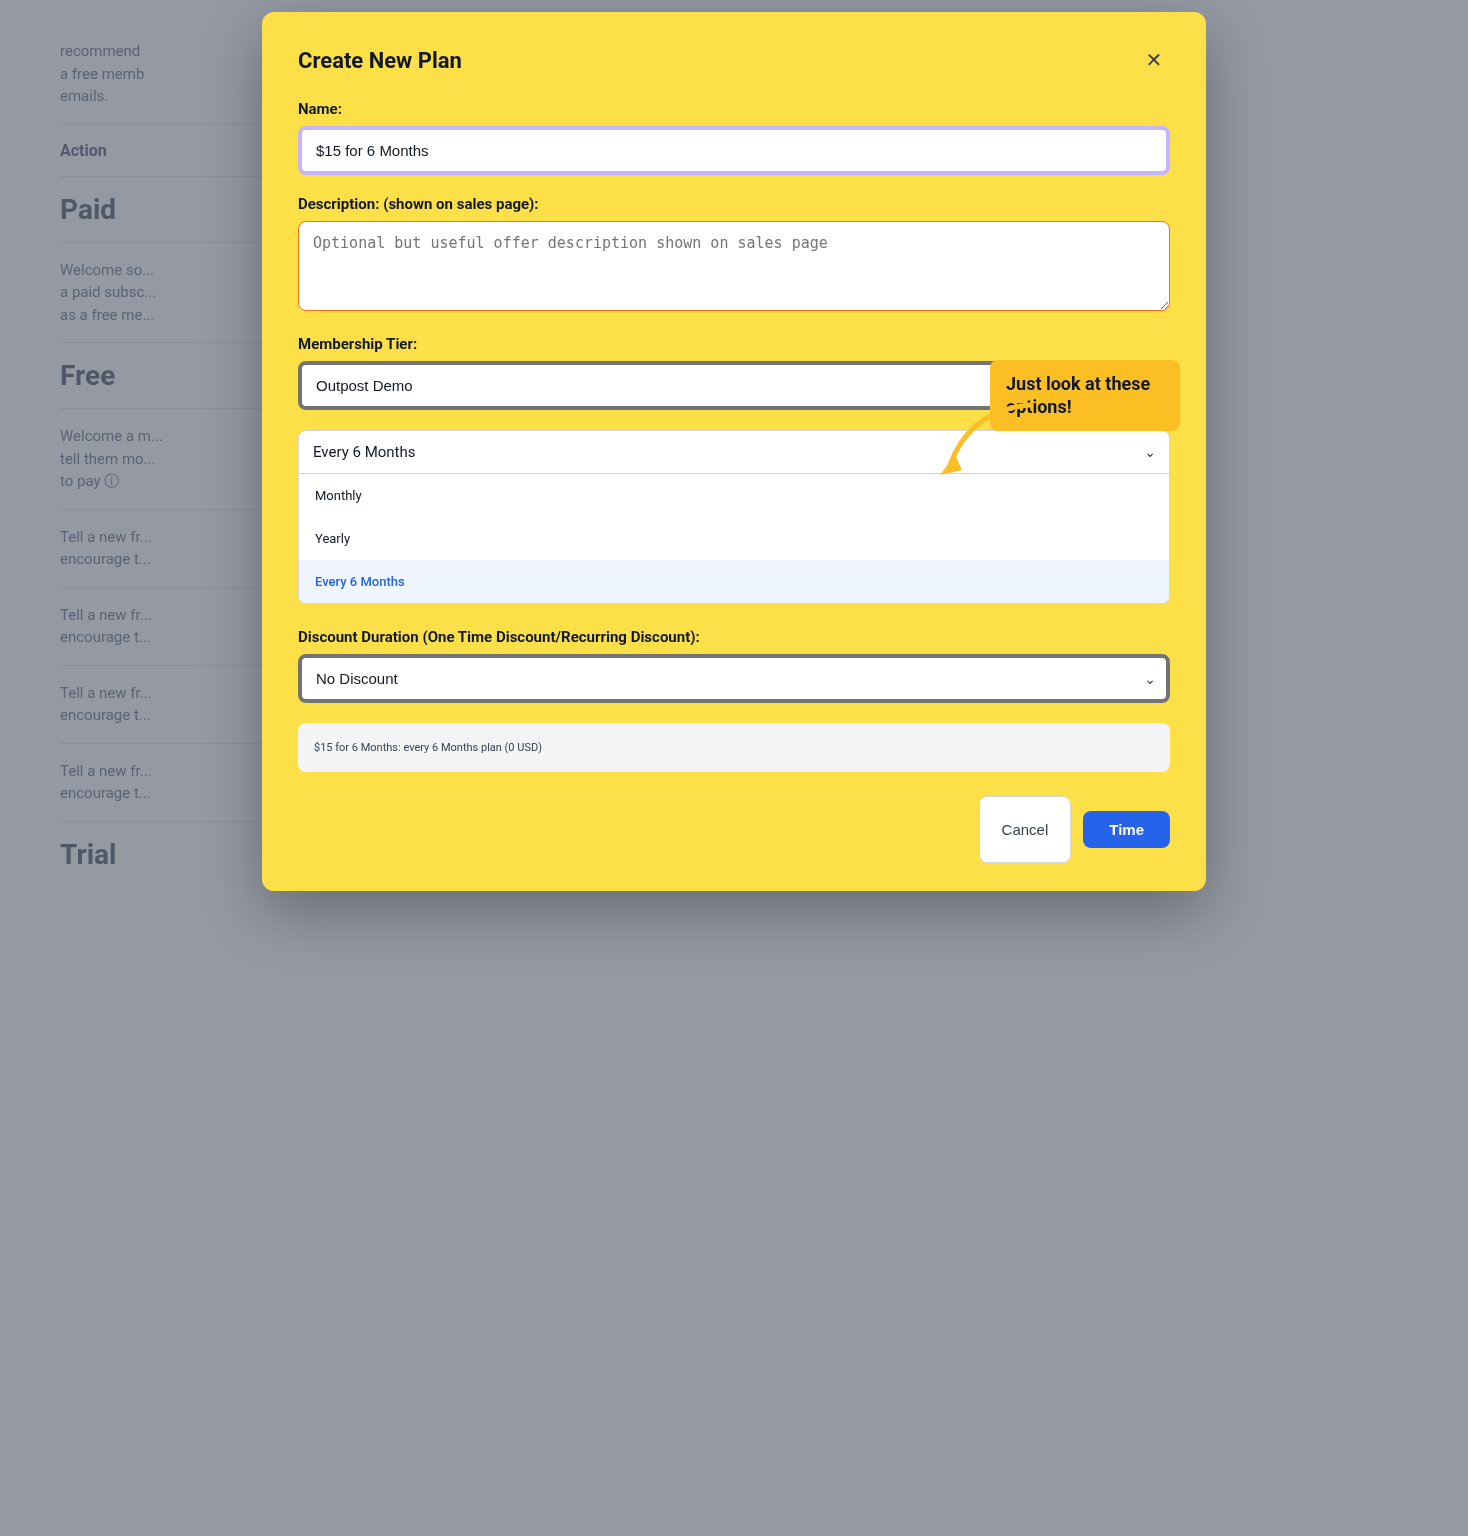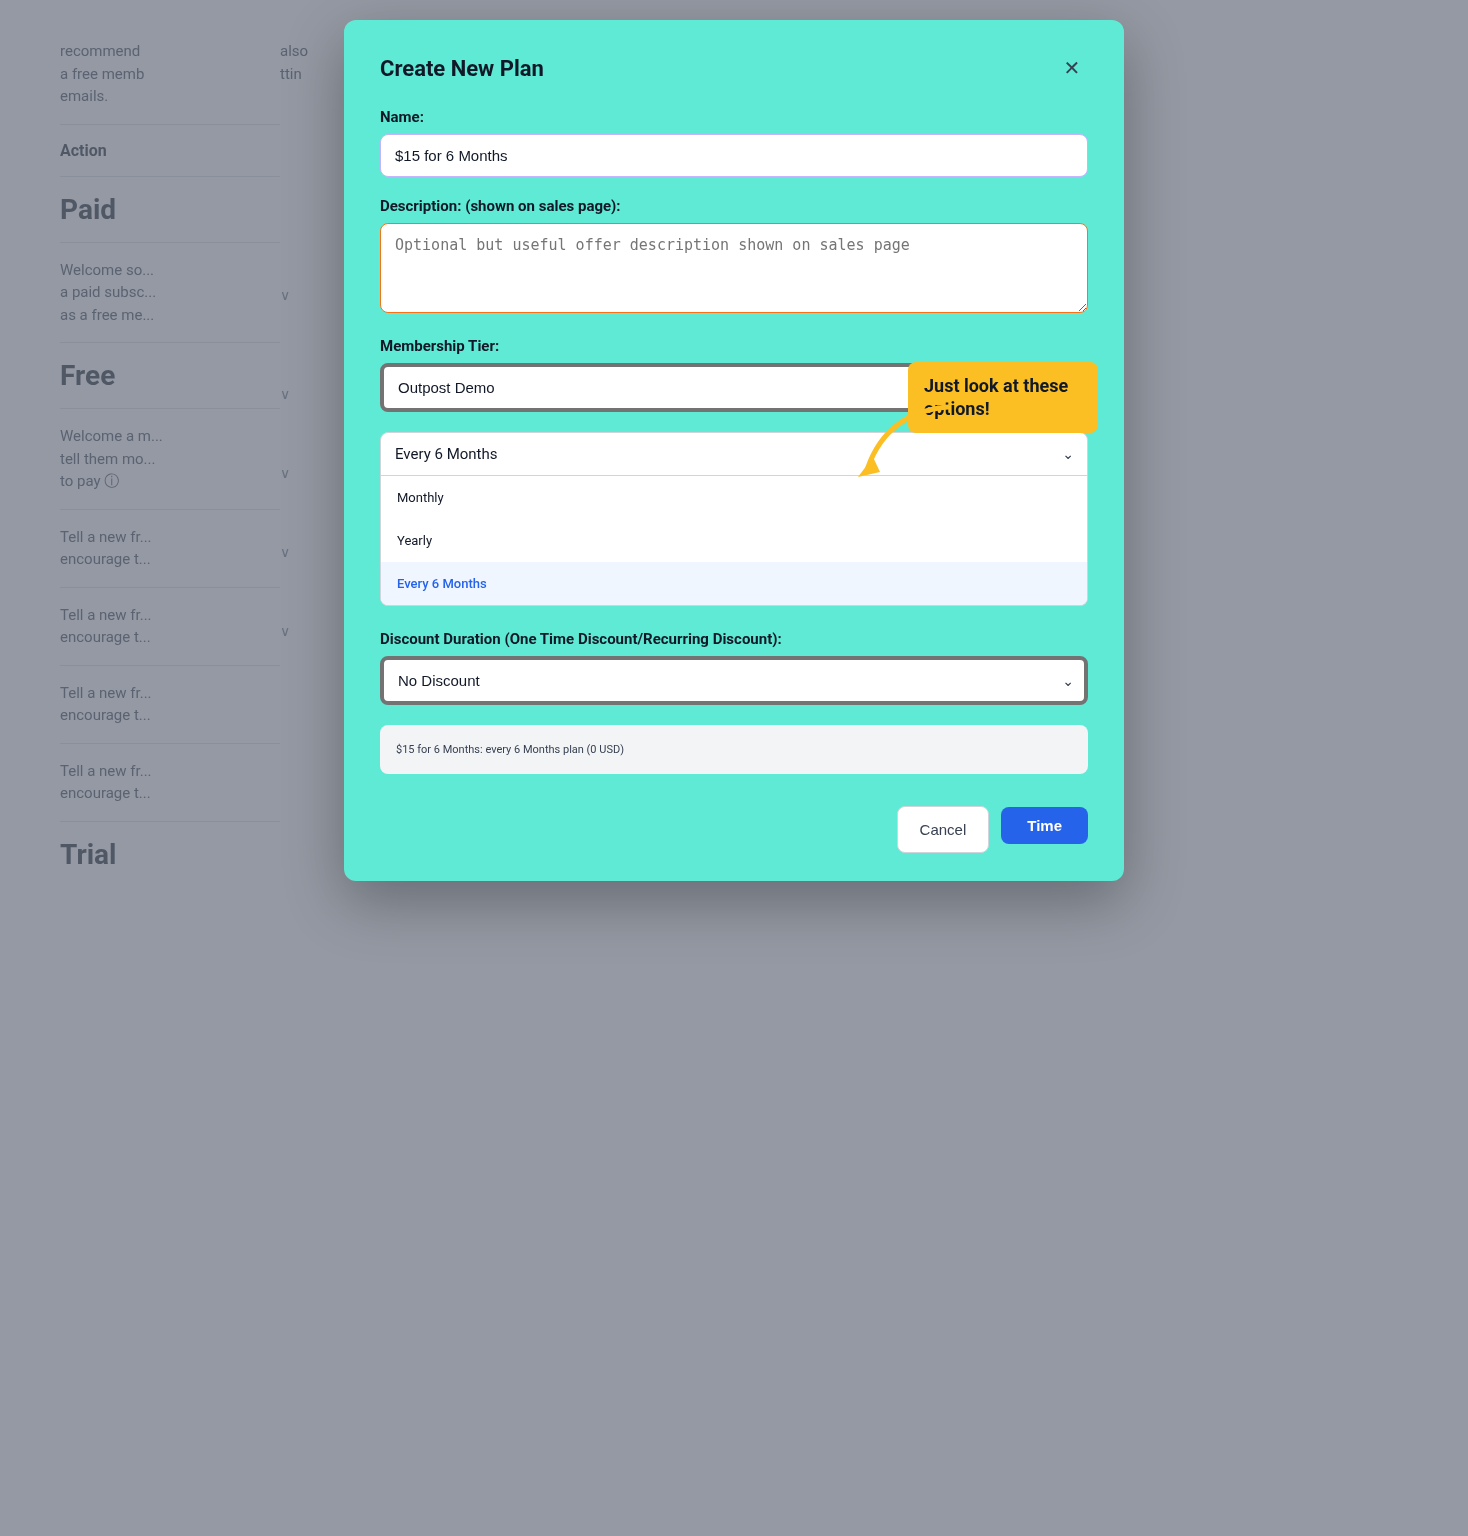--- a/index.html
+++ b/index.html
@@ -55,25 +55,25 @@
     
     .overlay {
       position: absolute;
       top: 0; left: 0; right: 0; bottom: 0;
       background: rgba(107, 114, 128, 0.7);
     }
 
     
     .modal {
       position: absolute;
-      top: 20px;
+      top: 12px;
       left: 50%;
       transform: translateX(-50%);
-      width: 780px;
-      background: #5eead4;
+      width: 944px;
+      background: #fde047;
       border-radius: 12px;
       box-shadow: 0 20px 60px rgba(0,0,0,0.3);
       padding: 32px 36px 28px;
     }
 
     .modal-header {
       display: flex;
       align-items: center;
       justify-content: space-between;
       margin-bottom: 24px;
@@ -107,21 +107,21 @@
       display: block;
       font-size: 15px;
       font-weight: 700;
       color: #111827;
       margin-bottom: 8px;
     }
 
     .form-input {
       width: 100%;
       padding: 12px 14px;
-      border: 1px solid #c4b5fd;
+      border: 4px solid #c4b5fd;
       border-radius: 8px;
       font-size: 15px;
       color: #111827;
       outline: none;
     }
 
     .form-textarea {
       width: 100%;
       padding: 12px 14px;
       border: 1px solid #f97316;
@@ -208,29 +208,28 @@
 
     
     .modal-footer {
       display: flex;
       justify-content: flex-end;
       gap: 12px;
       align-items: center;
     }
 
     .btn-cancel {
-      padding: 14px 22px;
+      padding: 24px 22px;
       border: 1px solid #d1d5db;
       border-radius: 8px;
       background: #ffffff;
       font-size: 15px;
       font-weight: 500;
       color: #374151;
       cursor: pointer;
-      margin-top: 8px;
     }
 
     .btn-save {
       padding: 10px 26px;
       border: none;
       border-radius: 8px;
       background: #2563eb;
       font-size: 15px;
       font-weight: 700;
       color: #ffffff;

